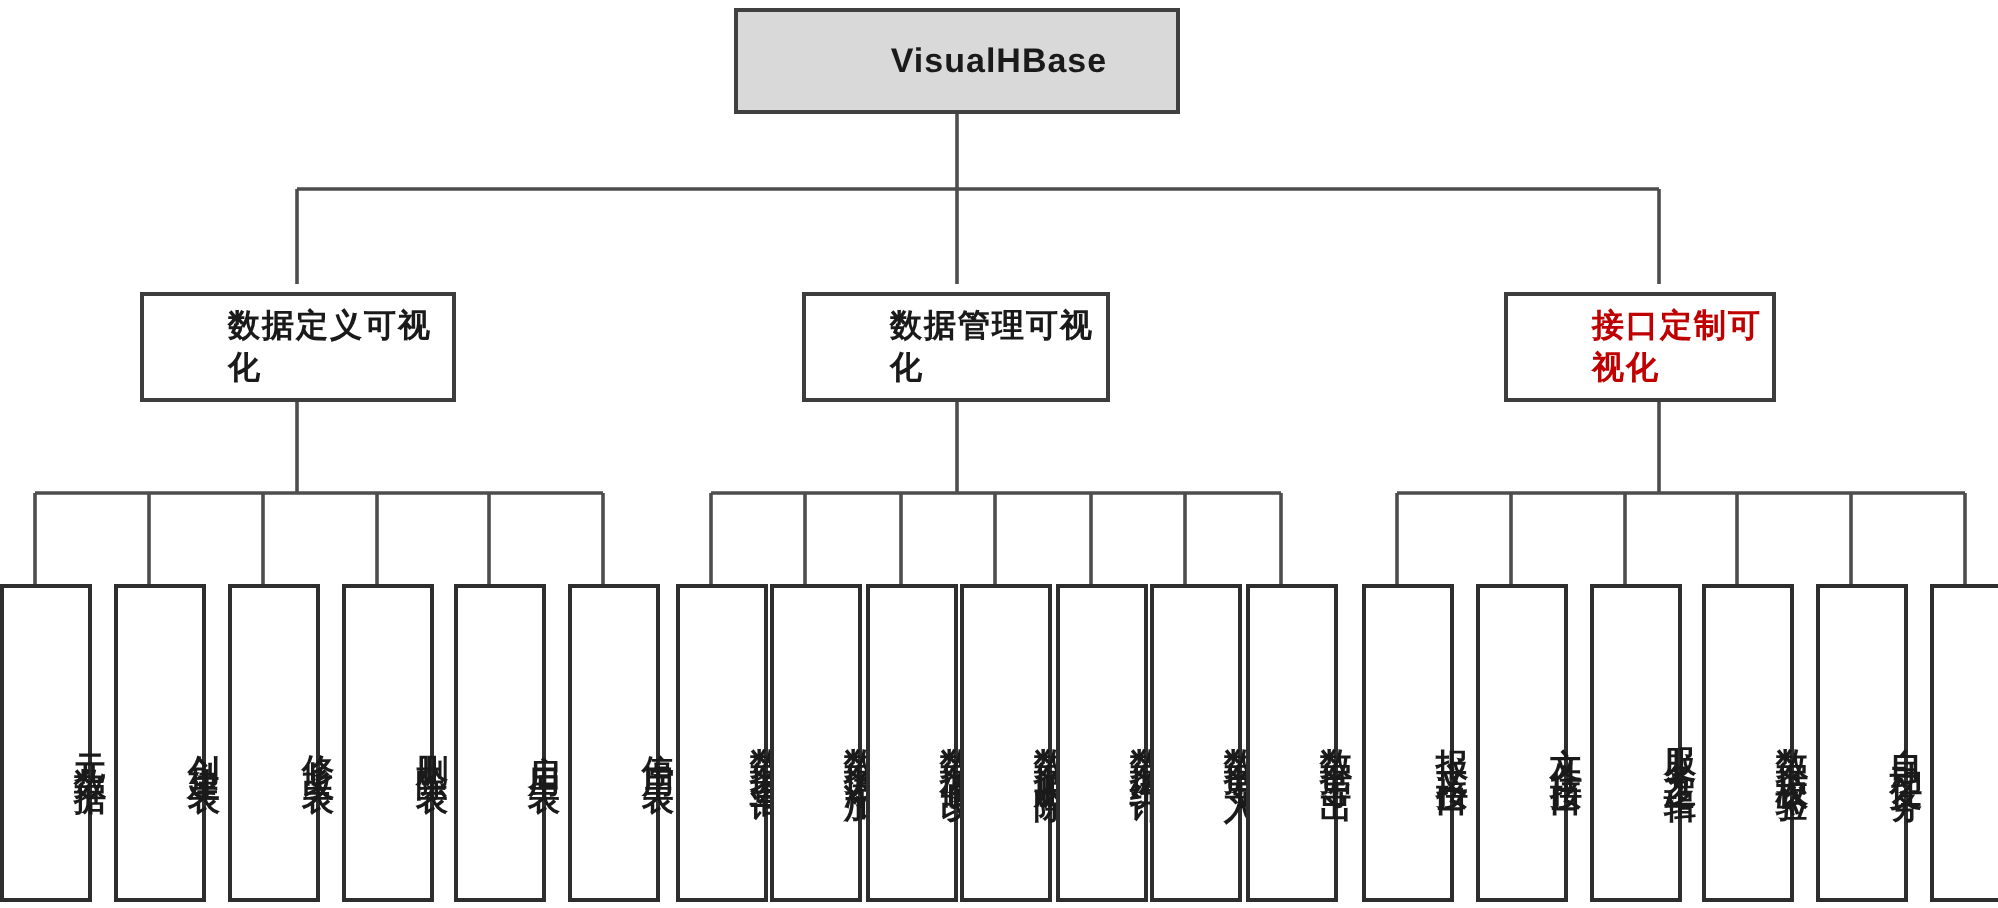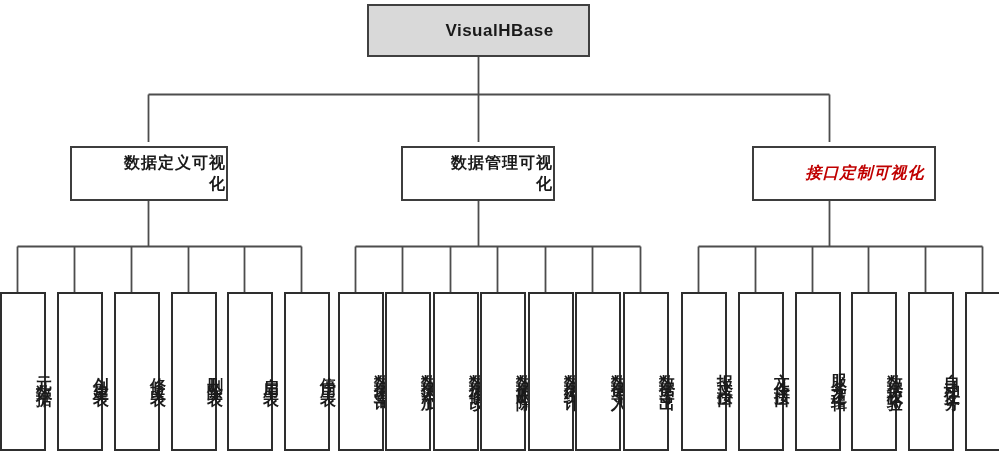--- a/index.html
+++ b/index.html
@@ -24,41 +24,41 @@
   }
   .node {
     position: absolute;
     box-sizing: border-box;
     display: flex;
     align-items: center;
     justify-content: center;
     background: #ffffff;
     color: #1a1a1a;
     font-weight: bold;
-    text-align: right;
+    text-align: left;
     padding-left: 42px;
   }
   .root {
     left: 367px; top: 4px;
     width: 223px; height: 53px;
     background: #d9d9d9;
     border: 2px solid #404040;
     font-size: 17px;
     letter-spacing: 0.5px;
   }
   .group {
     top: 146px;
     height: 55px;
     border: 2px solid #3d3d3d;
     font-size: 16px;
     letter-spacing: 1px;
   }
   .g1 { left: 70px;  width: 158px; }
   .g2 { left: 401px; width: 154px; }
-  .g3 { left: 752px; width: 184px; font-style: italic; }
+  .g3 { left: 752px; width: 136px; }
   .accent { color: #c00000; }
   .leaf {
     top: 292px;
     width: 35px; height: 159px;
     border: 2px solid #2e2e2e;
     font-size: 16px;
     writing-mode: vertical-rl;
     text-orientation: upright;
     letter-spacing: 7px;
     line-height: 1;

